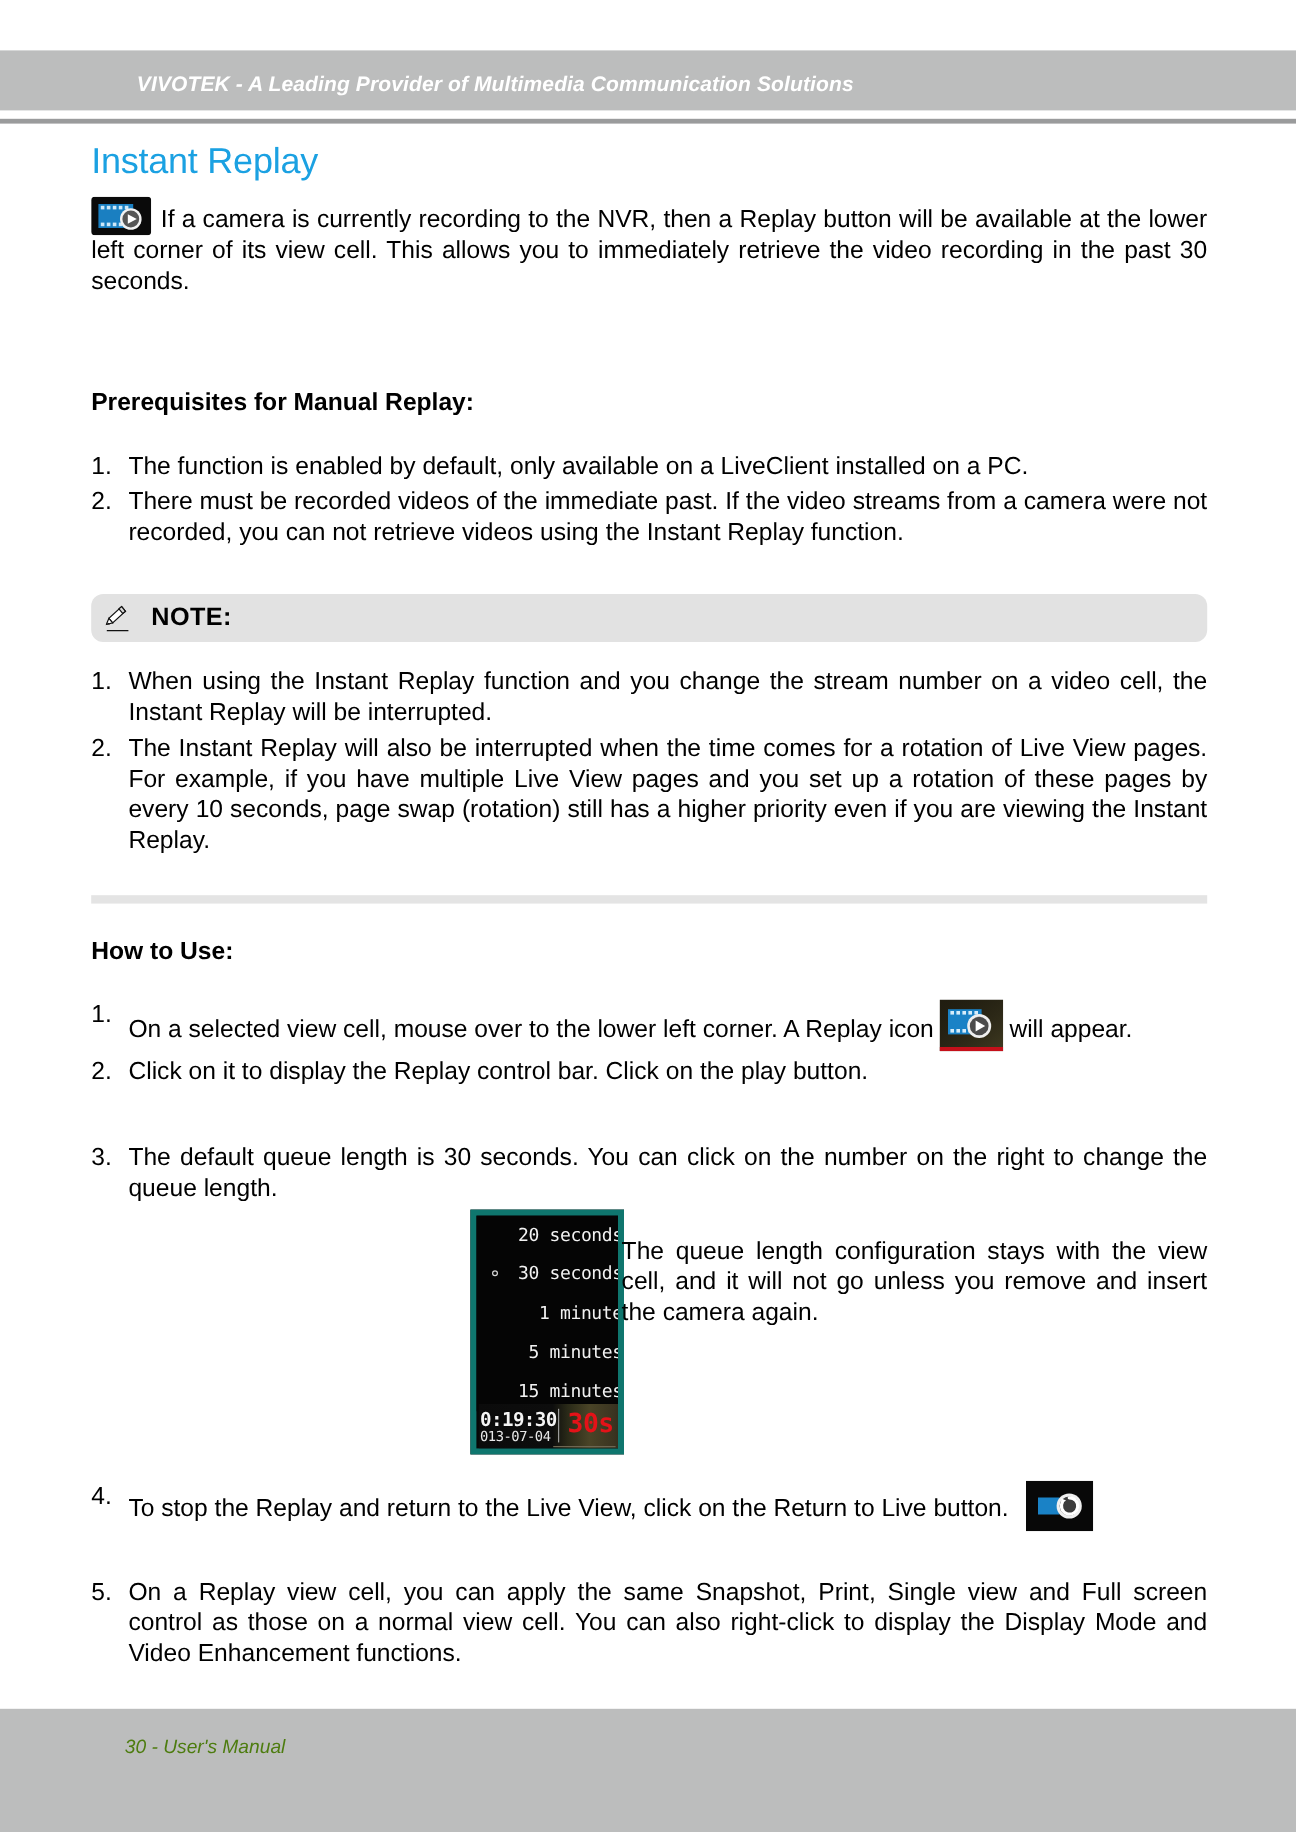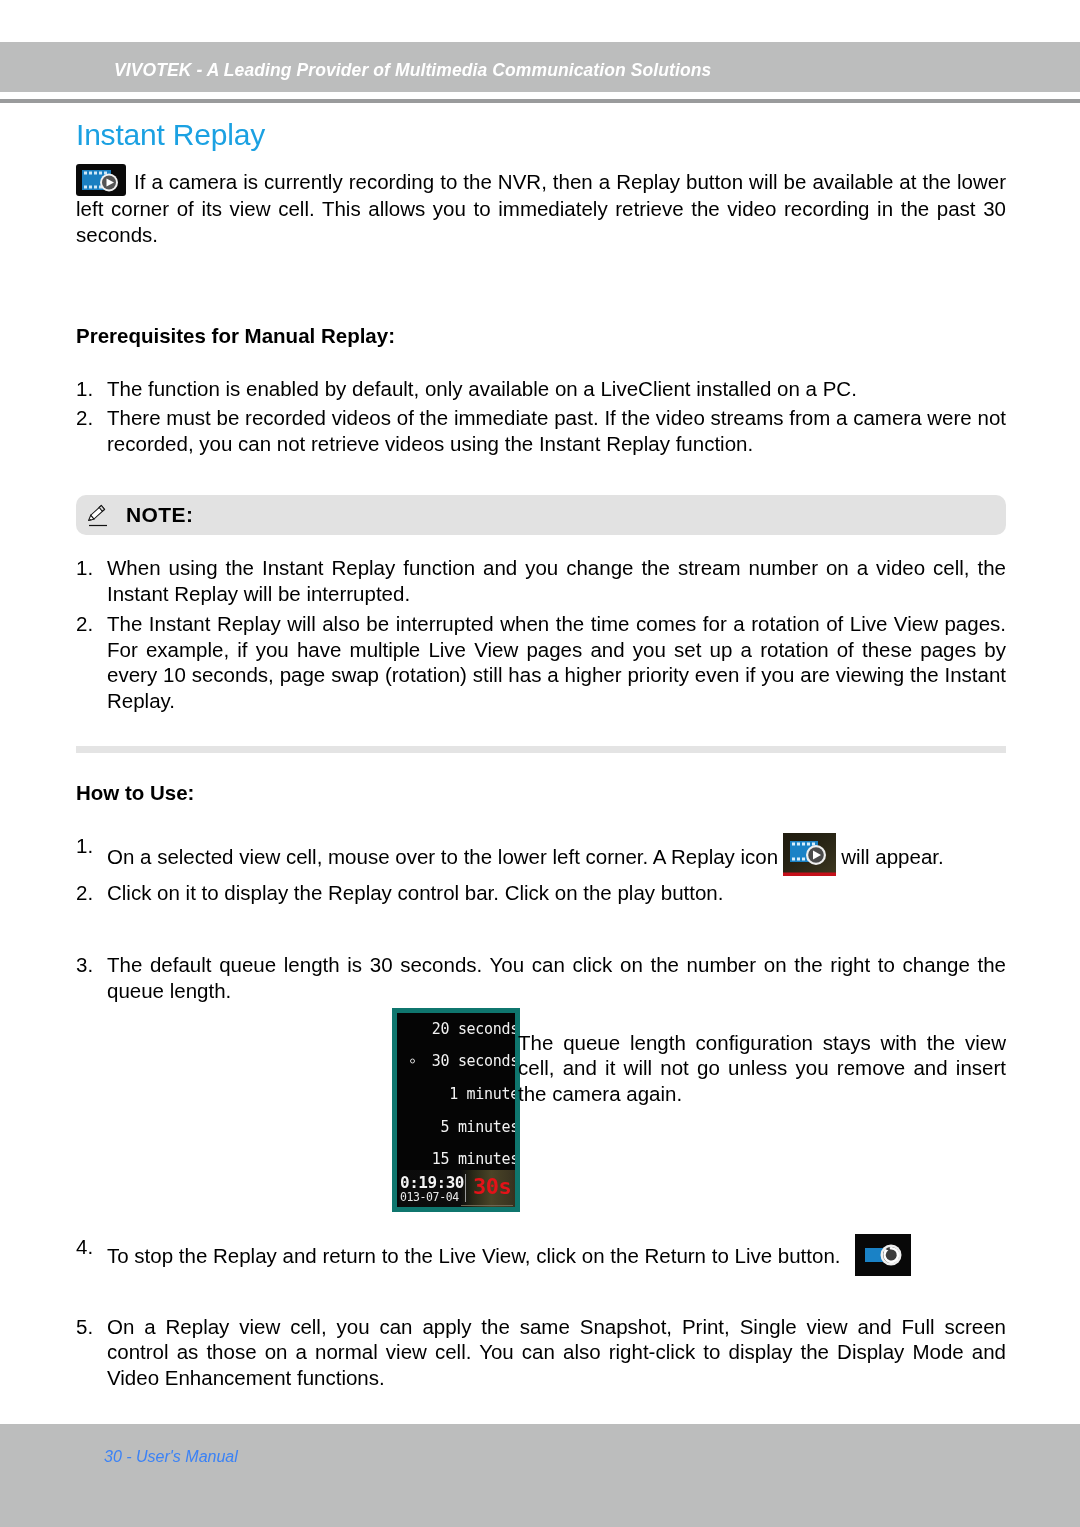--- a/index.html
+++ b/index.html
@@ -249,21 +249,21 @@
     position: absolute;
     left: 0; top: 1424px;
     width: 1080px; height: 103px;
     background: #bcbdbd;
   }
   .footer-text {
     position: absolute;
     left: 104px; top: 1448px;
     font-size: 16px;
     font-style: italic;
-    color: #3b82f6;
+    color: #4d7c0f;
     white-space: nowrap;
   }
 </style>
 </head>
 <body>
 
 <div class="top-band"></div>
 <div class="top-band-text">VIVOTEK - A Leading Provider of Multimedia Communication Solutions</div>
 <div class="header-rule"></div>
 

